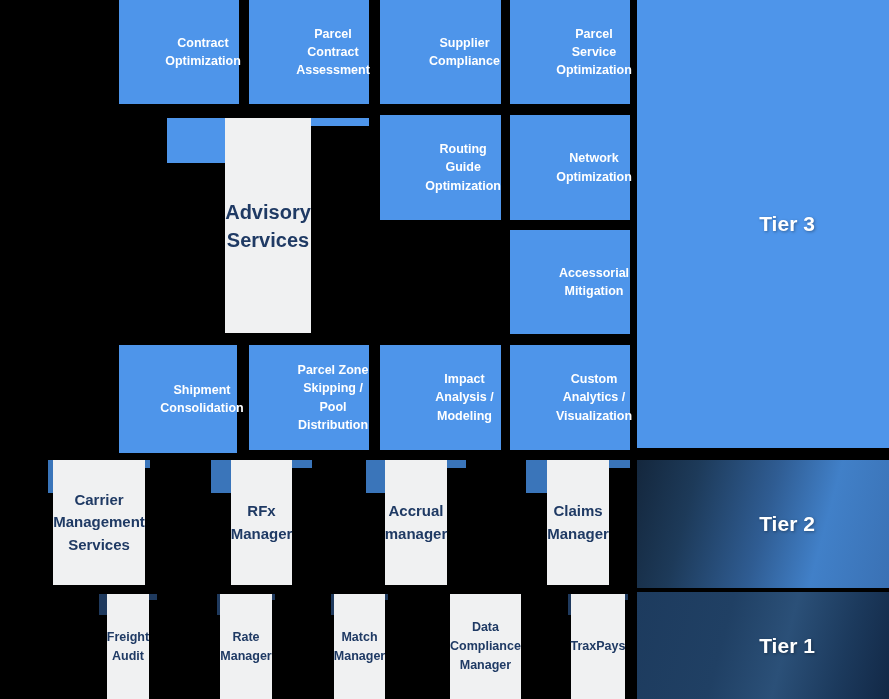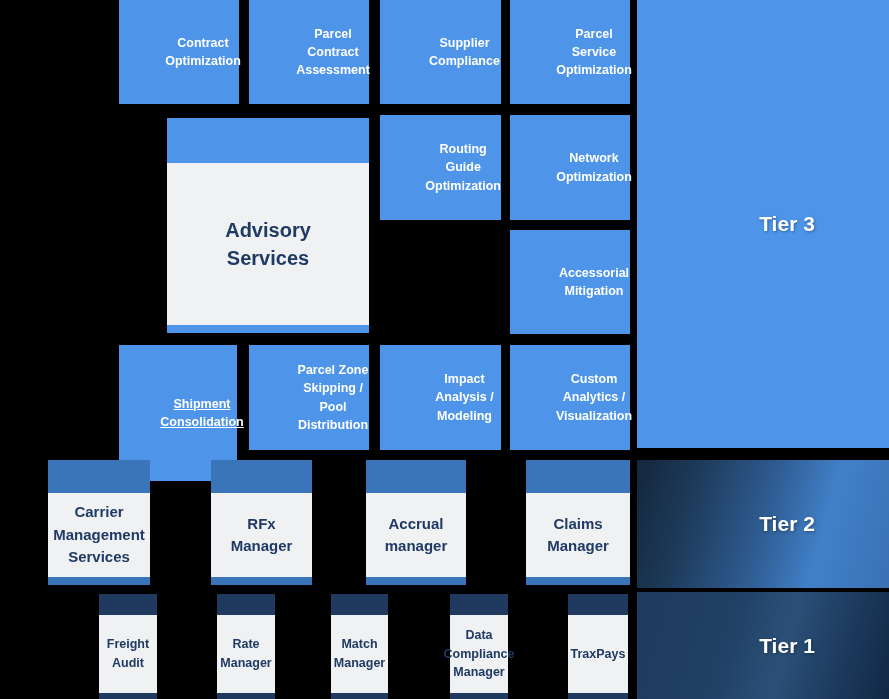--- a/index.html
+++ b/index.html
@@ -9,21 +9,21 @@
   }
   .abs{position:absolute;box-sizing:border-box;padding-left:48px;}
   
   .blue-box{
     background:var(--tier3_blue,#4e95ea);color:#fff;display:flex;
     align-items:center;justify-content:center;text-align:center;
     font-weight:bold;font-size:12.5px;line-height:1.45;
   }
   .blue-box .lbl{max-width:95px;}
   
-  .panel{display:flex;flex-direction:column;}
+  .panel{display:flex;}
   .panel .strip{width:100%;}
   .panel .pbody{
     flex:1;background:var(--panel_gray,#f0f1f2);color:var(--text_navy,#1f3a64);
     display:flex;align-items:center;justify-content:center;text-align:center;
     font-weight:bold;
   }
   .t3strip{background:var(--tier3_blue,#4e95ea);}
   .t2strip{background:var(--tier2_blue,#3a75ba);}
   .t1strip{background:var(--tier1_navy,#1f3a5e);}
   .advisory-body{font-size:20px;line-height:1.4;}
@@ -70,21 +70,21 @@
   <div class="abs blue-box" style="left:380px;top:115px;width:121px;height:105px;justify-content:flex-end;">
     <span class="lbl">Routing Guide Optimization</span>
   </div>
   <div class="abs blue-box" style="left:510px;top:115px;width:120px;height:105px;">
     <span class="lbl">Network Optimization</span>
   </div>
   <div class="abs blue-box" style="left:510px;top:230px;width:120px;height:104px;">
     <span class="lbl">Accessorial Mitigation</span>
   </div>
 
-  <div class="abs blue-box" style="left:119px;top:345px;width:118px;height:136px;text-decoration:underline;">
+  <div class="abs blue-box" style="left:119px;top:345px;width:118px;height:108px;">
     <span class="lbl">Shipment Consolidation</span>
   </div>
   <div class="abs blue-box" style="left:249px;top:345px;width:120px;height:105px;">
     <span class="lbl">Parcel Zone Skipping / Pool Distribution</span>
   </div>
   <div class="abs blue-box" style="left:380px;top:345px;width:121px;height:105px;">
     <span class="lbl">Impact Analysis / Modeling</span>
   </div>
   <div class="abs blue-box" style="left:510px;top:345px;width:120px;height:105px;">
     <span class="lbl">Custom Analytics / Visualization</span>

